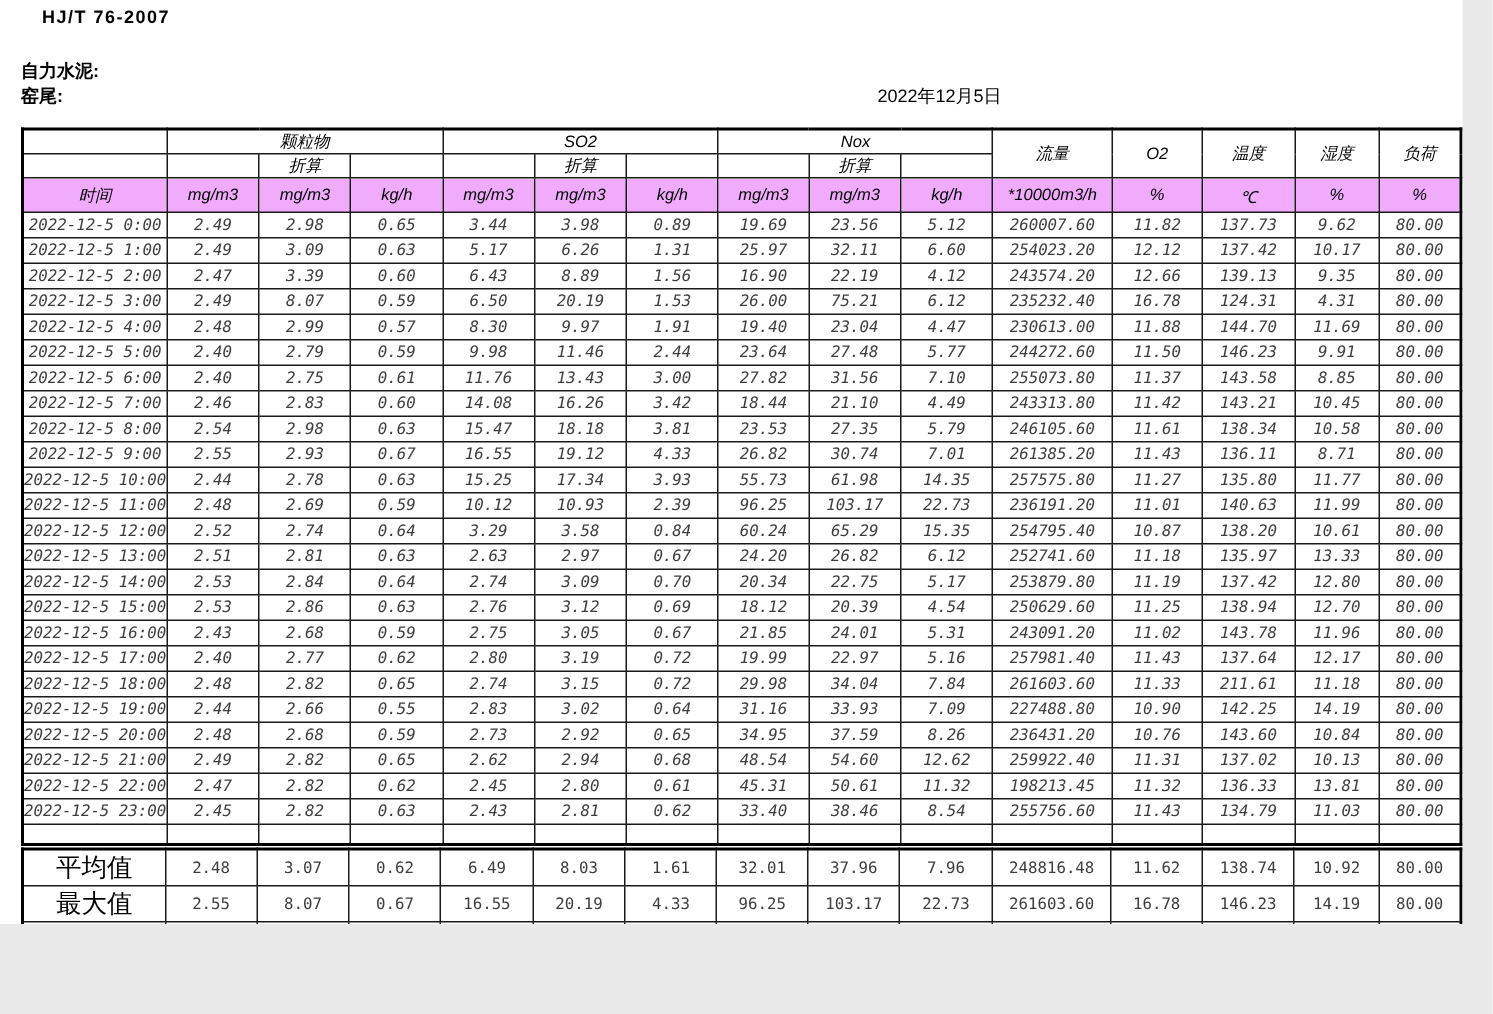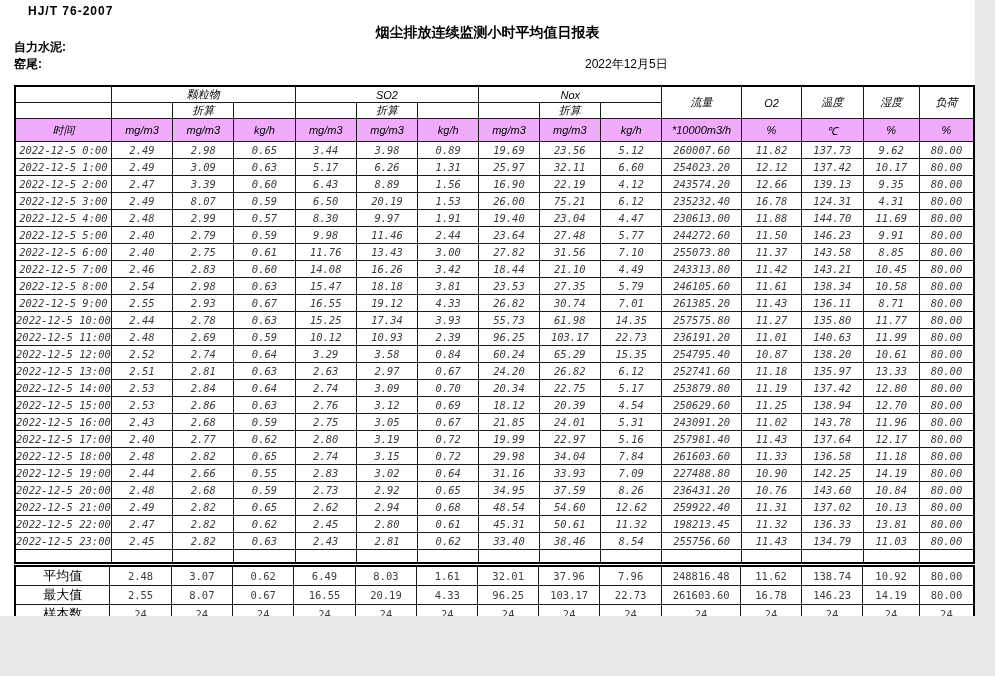--- a/index.html
+++ b/index.html
@@ -29,34 +29,33 @@
   }
   #main-table{top:85px;font-style:italic;}
   #main-table{border:2px solid #000;}
   #summary-table{top:565px;border:2px solid #000;}
   tr.grp td{height:14px;font-size:11px;}
   tr.units td{height:22px;background:#f0abfc;}
   tr.data-row td{height:16px;color:#3d3d3d;font-family:"DejaVu Sans Mono", monospace;font-size:10.5px;}
   tr.data-row td.time{font-family:"DejaVu Sans Mono", monospace;font-size:10.5px;color:#3d3d3d;}
   tr.spacer-row td{height:12px;}
   tr.sum-row td{height:16px;color:#3d3d3d;font-family:"DejaVu Sans Mono", monospace;font-size:10.5px;}
-  tr.sum-row td.lbl{font-family:"Liberation Sans", sans-serif;color:#000;font-size:13px;}
+  tr.sum-row td.lbl{font-family:"Liberation Sans", sans-serif;color:#000;font-size:17px;}
   tr.total-row td{height:16px;color:#3d3d3d;font-family:"DejaVu Sans Mono", monospace;font-size:10.5px;}
   tr.total-row td.lbl{font-family:"Liberation Sans", sans-serif;color:#000;font-size:11px;text-align:left;padding-left:3px;}
   .foot-note{position:absolute;left:14px;top:643px;font-size:11px;}
   .foot-report{position:absolute;left:14px;top:665px;font-size:11px;}
   .foot-unit{position:absolute;left:193px;top:665px;font-size:11px;}
 </style>
 </head>
 <body>
 
 <div class="page">
 
   <div class="hdr-code">HJ/T 76-2007</div>
-  <div class="hdr-title">烟尘排放连续监测小时平均值日报表</div>
   <div class="hdr-company">自力水泥:</div>
   <div class="hdr-stack">窑尾:</div>
   <div class="hdr-date">2022年12月5日</div>
 
   <table class="rpt" id="main-table">
     <colgroup>
       <col style="width:96px">
         <col style="width:62px">
         <col style="width:62px">
         <col style="width:62px">
@@ -427,21 +426,21 @@
           <td>2.82</td>
           <td>0.65</td>
           <td>2.74</td>
           <td>3.15</td>
           <td>0.72</td>
           <td>29.98</td>
           <td>34.04</td>
           <td>7.84</td>
           <td>261603.60</td>
           <td>11.33</td>
-          <td>136.58</td>
+          <td>211.61</td>
           <td>11.18</td>
           <td>80.00</td>
         </tr>
         <tr class="data-row">
           <td class="time">2022-12-5 19:00</td>
           <td>2.44</td>
           <td>2.66</td>
           <td>0.55</td>
           <td>2.83</td>
           <td>3.02</td>

